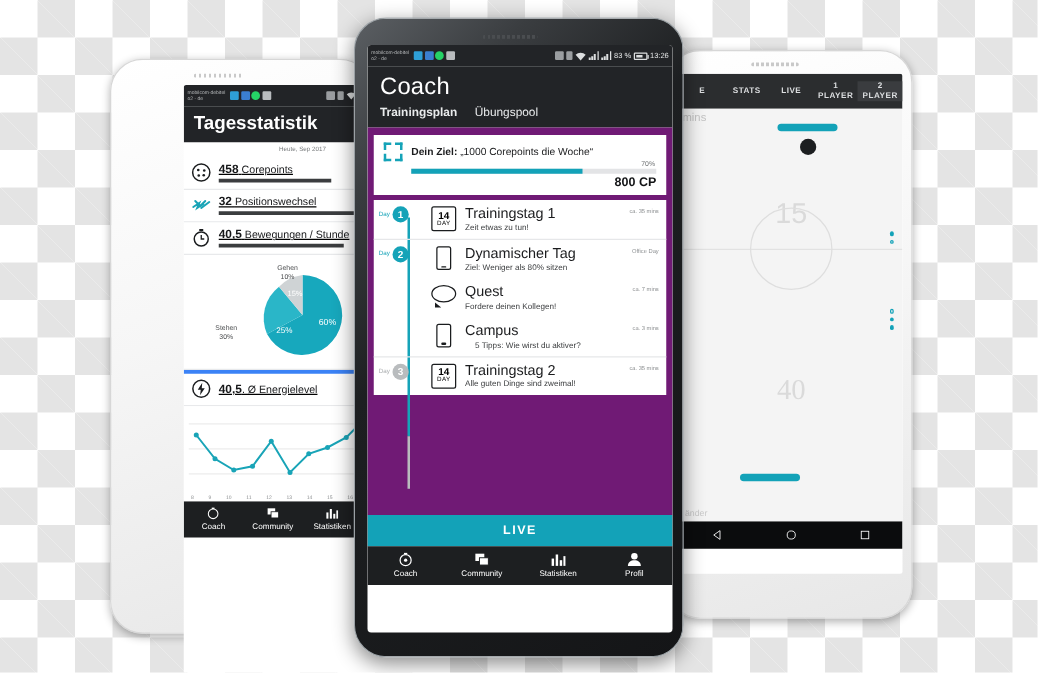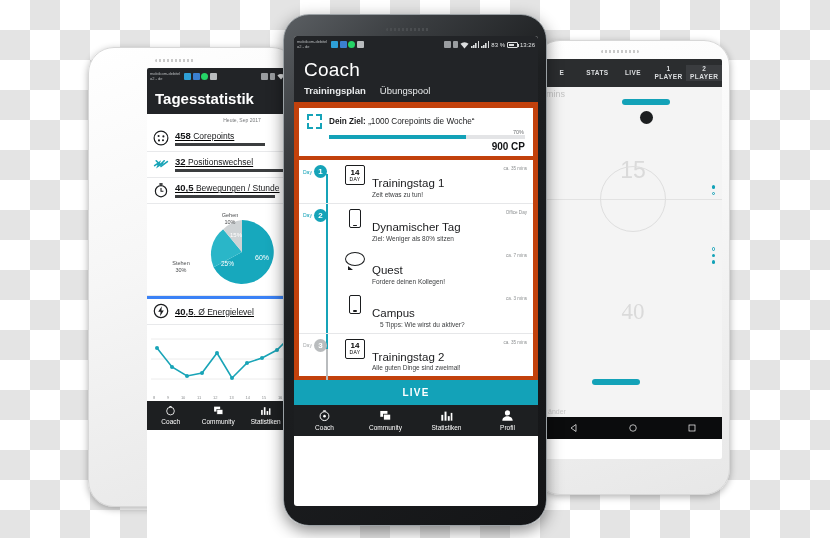--- a/index.html
+++ b/index.html
@@ -56,21 +56,21 @@
   .batt::before{content:"";position:absolute;right:-2px;top:1.5px;width:1px;height:3px;background:#dcdedf;}
 
   
   #center-phone { left:283px; top:14px; width:264px; height:512px; }
   #center-screen { left:10px; top:21px; width:244px; height:470px; border-radius:3px; }
   .coach-head { background:#222427; padding:4px 10px 0; }
   .coach-title { color:#fff; font-size:19px; font-weight:400; letter-spacing:.2px; padding:2px 0 4px; }
   .coach-tabs { display:flex; gap:14px; padding-bottom:6px; }
   .coach-tab { color:#e9ebec; font-size:9.5px; }
   .coach-tab.active { font-weight:bold; }
-  .coach-body { background:#c2410c; height:278px; padding:6px 5px 0; overflow:hidden; }
+  .coach-body { background:#701a75; height:310px; padding:6px 5px 0; overflow:hidden; }
 
   .goal-card { background:#fff; padding:6px 8px 4px; }
   .goal-row { display:flex; align-items:center; gap:7px; }
   .goal-txt { font-size:8.2px; color:#1b1c1e; }
   .goal-txt b { font-weight:bold; }
   .scan { width:15px; height:15px; position:relative; flex:none; }
   .scan i { position:absolute; width:6px; height:6px; border:2px solid #15a3b8; }
   .scan i:nth-child(1){left:0;top:0;border-right:0;border-bottom:0;}
   .scan i:nth-child(2){right:0;top:0;border-left:0;border-bottom:0;}
   .scan i:nth-child(3){left:0;bottom:0;border-right:0;border-top:0;}
@@ -93,21 +93,21 @@
   .ricon { width:24px; flex:none; display:flex; align-items:center; justify-content:center; }
   .cal { width:20px; height:20px; border:1.6px solid #1a1c1e; border-radius:2px;
      display:flex; flex-direction:column; align-items:center; justify-content:center; line-height:1; }
   .cal b { font-size:8px; font-weight:bold; }
   .cal s { font-size:5px; text-decoration:none; letter-spacing:.3px; }
   .mob { width:12px; height:19px; border:1.8px solid #1a1c1e; border-radius:2px; position:relative; }
   .mob::after{content:"";position:absolute;left:50%;transform:translateX(-50%);bottom:1px;width:4px;height:1.3px;background:#1a1c1e;border-radius:1px;}
   .bubble { width:20px; height:14px; border:1.8px solid #1a1c1e; border-radius:50%; position:relative; }
   .bubble::after{content:"";position:absolute;left:2px;bottom:-5px;border-left:5px solid #1a1c1e;border-top:4px solid transparent;border-bottom:0;}
   .ptxt { flex:1; padding-left:5px; }
-  .ptitle { font-size:11.5px; color:#1b1c1e; line-height:1.12;margin-top:12px; }
+  .ptitle { font-size:11.5px; color:#1b1c1e; line-height:1.12; }
   .psub { font-size:6.5px; color:#3a3c3e; margin-top:1px; }
   .pmeta { font-size:4.6px; color:#8c8f91; flex:none; padding-top:1px; white-space:nowrap; }
 
   .start-btn { background:#13a2b8; color:#fff; text-align:center; font-size:10px;
     font-weight:bold; letter-spacing:1.2px; padding:7px 0; }
 
   .tabbar { background:#1d1f21; display:flex; padding:4px 0 5px; }
   .tb { flex:1; display:flex; flex-direction:column; align-items:center; gap:2px; color:#fff; }
   .tb span { font-size:6.5px; }
   .tb svg { display:block; }
@@ -436,21 +436,21 @@
                 <i></i>
               </div>
             <div class="goal-txt">
               <b>Dein Ziel:</b><span> „1000 Corepoints die Woche“</span>
             </div>
           </div>
           <div class="pct">70%</div>
           <div class="gbar-wrap">
             <div class="gbar" style="width:70%"></div>
           </div>
-          <div class="goal-cp">900 CP</div>
+          <div class="goal-cp">800 CP</div>
         </div>
 
         <div class="plan">
           <div class="timeline" style="top:14px; height:175px;"></div>
           <div class="timeline grey" style="top:189px; height:42px;"></div>
 
           <div class="prow">
             <div class="daycol">
               <span class="daylbl">Day</span>
               <span class="daynum">1</span>

